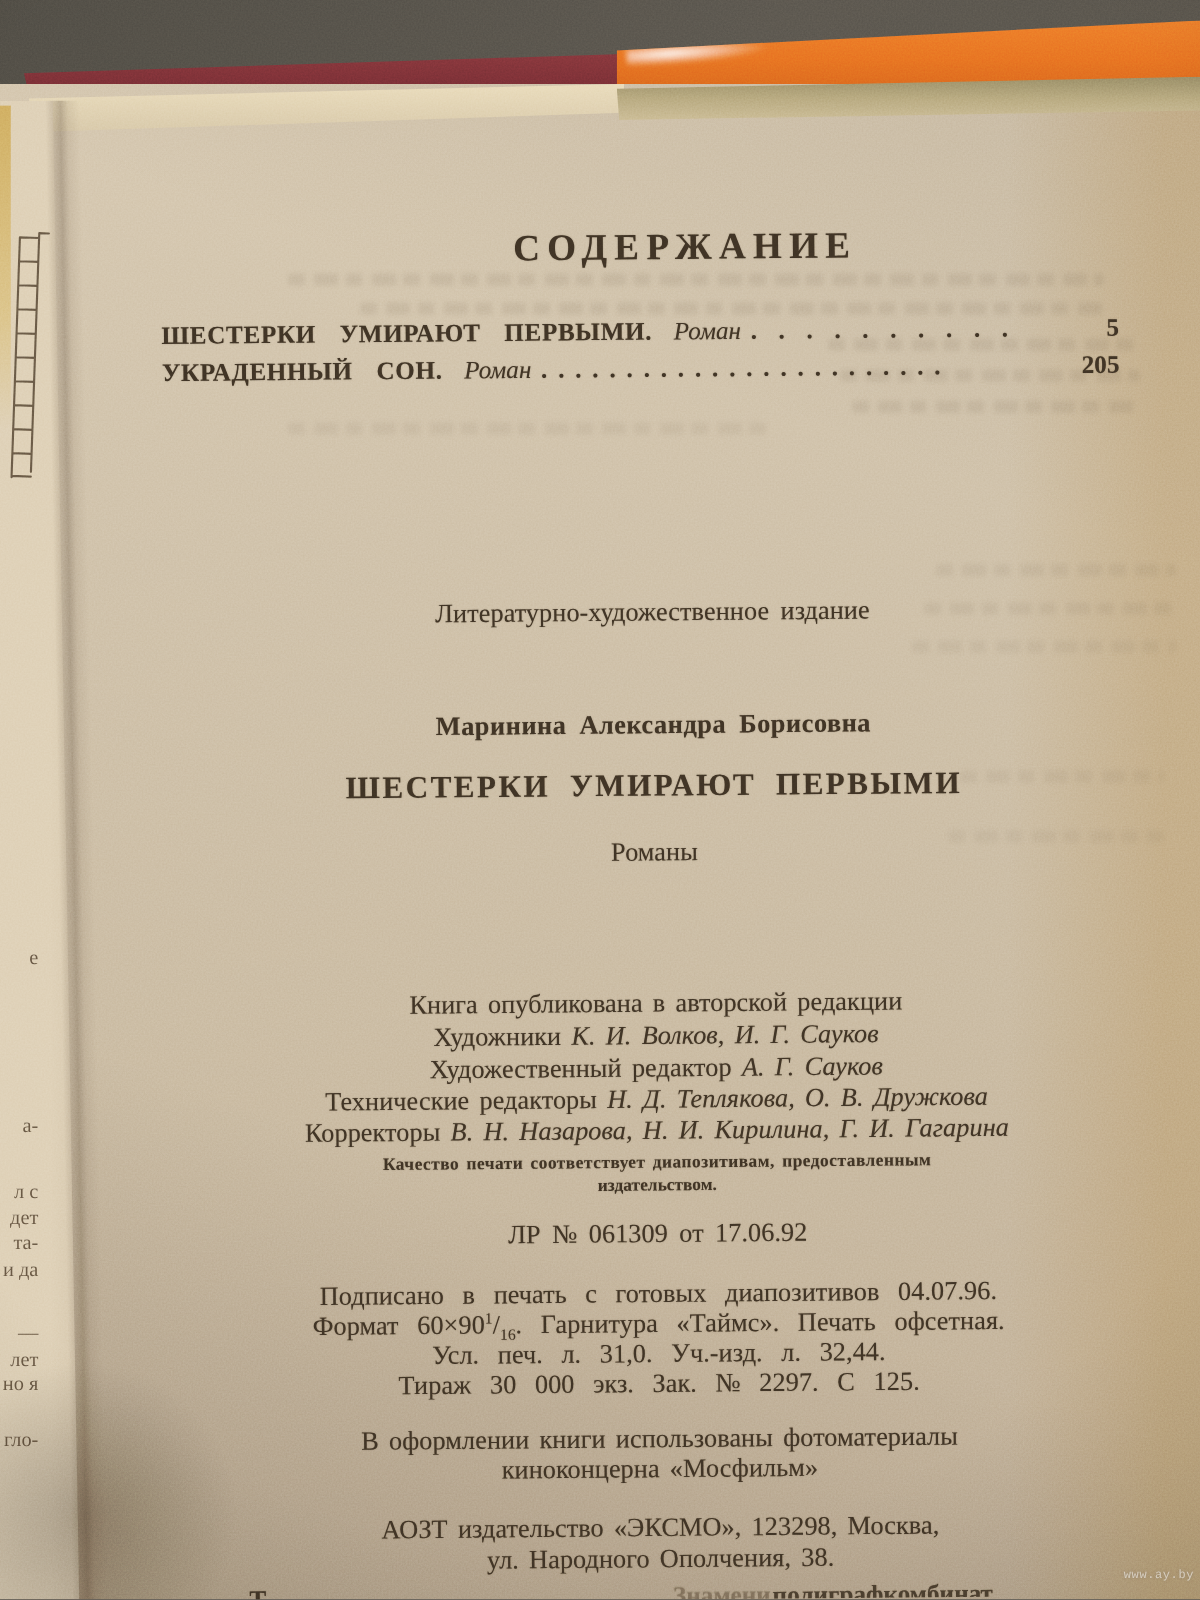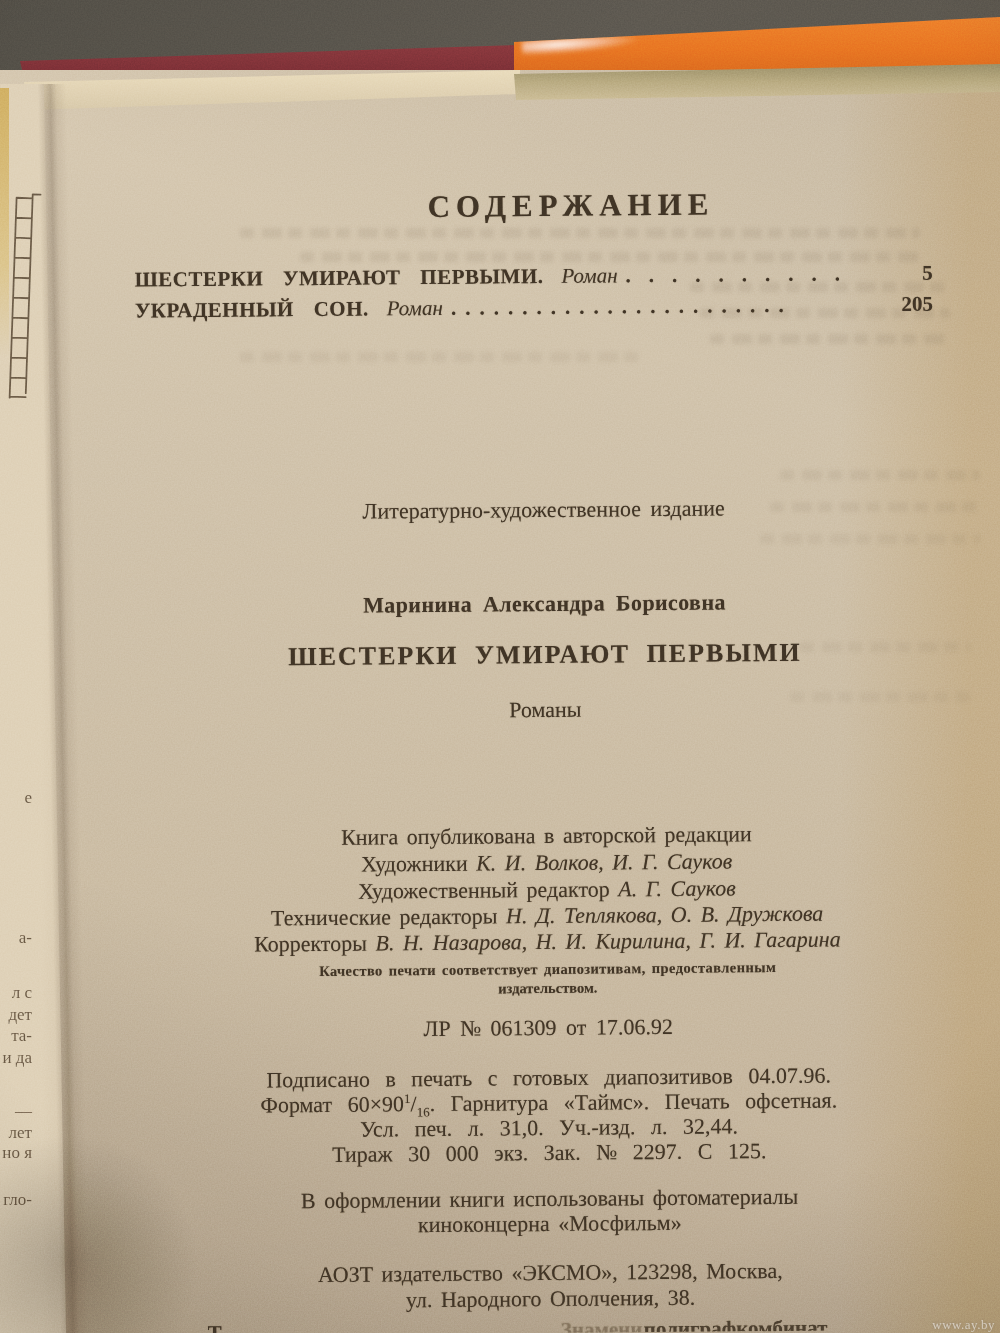--- a/index.html
+++ b/index.html
@@ -82,22 +82,22 @@
   .bottom-partial{position:absolute;left:0;right:0;top:1318px;height:15px;overflow:hidden;}
   .bottom-partial span{position:absolute;top:0;font-size:21px;font-weight:700;}
   .bp-1{left:72px;} .bp-2{left:425px;opacity:.45;filter:blur(.5px);} .bp-3{left:508px;opacity:.9;}
 
   
   .vignette{position:absolute;inset:0;pointer-events:none;
         background:radial-gradient(120% 100% at 48% 42%,rgba(0,0,0,0) 55%,rgba(43,36,27,.16) 78%,rgba(43,36,27,.42) 100%);}
   .corner-shadow{position:absolute;left:-60px;bottom:-60px;width:260px;height:260px;pointer-events:none;
         background:radial-gradient(circle,rgba(40,30,20,.28),rgba(40,30,20,0) 70%);}
   .noise{position:absolute;inset:0;mix-blend-mode:overlay;opacity:.55;pointer-events:none;}
-  .watermark{position:absolute;right:5px;bottom:0;
-        font-family:Liberation Serif, serif;font-size:13px;
+  .watermark{position:absolute;right:5px;bottom:14px;
+        font-family:Liberation Mono, monospace;font-size:10px;
         color:rgba(245,242,238,.62);letter-spacing:.5px;text-shadow:0 0 2px rgba(120,110,100,.5);}
 </style>
 </head>
 <body>
 
 <div class="scene">
 
   <div class="board-maroon"></div>
   <div class="jacket-orange">
     <div class="jacket-shine"></div>

